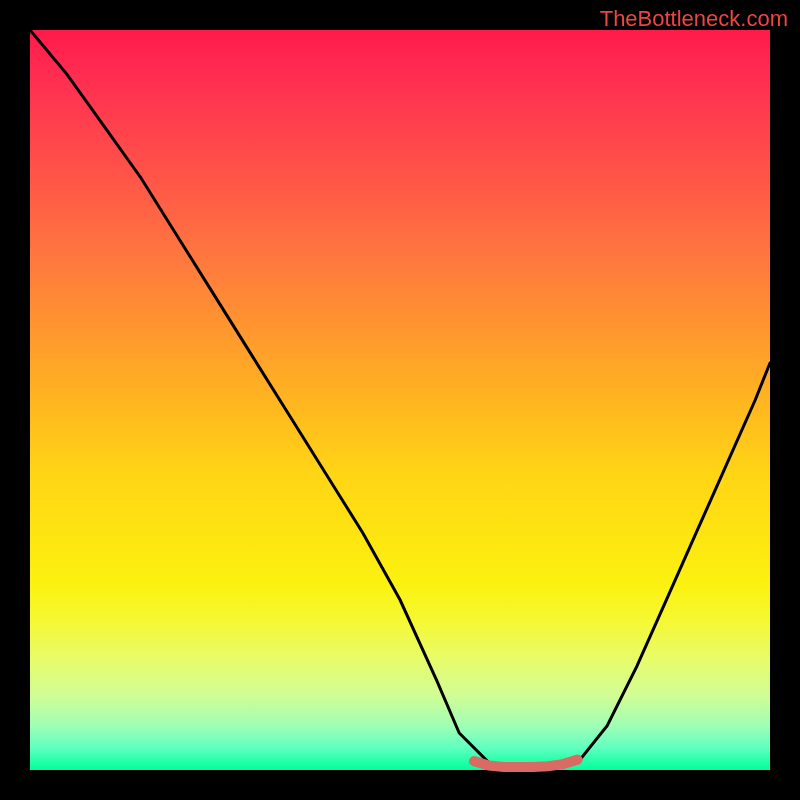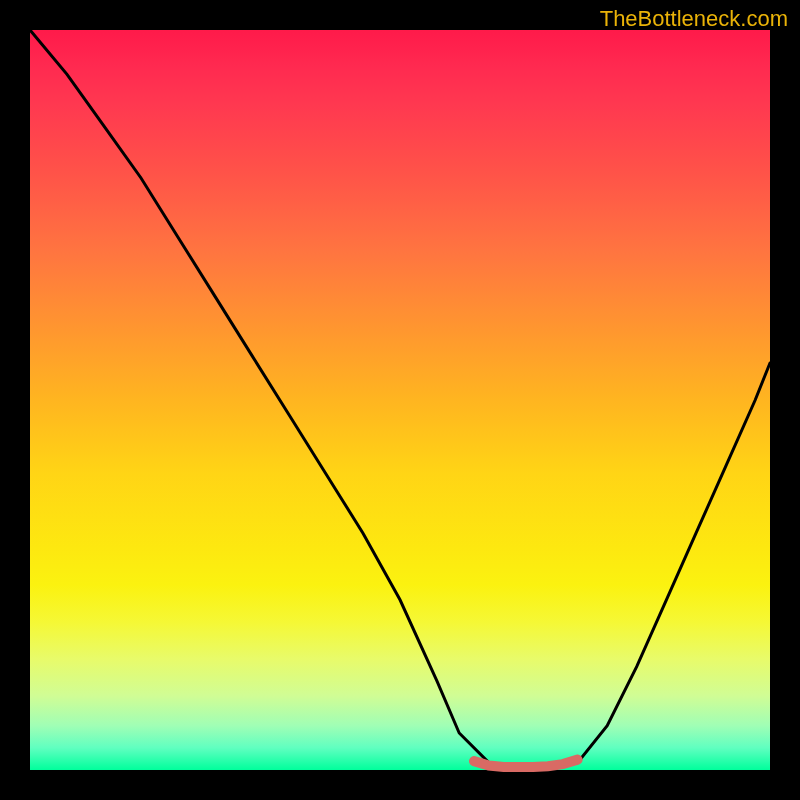--- a/index.html
+++ b/index.html
@@ -32,21 +32,21 @@
       #d0fd95 90%,
       #a0feb5 94%,
       #60ffc0 97%,
       #00ff9c 100%
     );
   }
   .watermark {
     position: absolute;
     top: 6px;
     right: 12px;
-    color: #eab308;
+    color: #ef4444;
     font-size: 22px;
     font-family: Arial, sans-serif;
     z-index: 5;
   }
   svg.curve {
     position: absolute;
     left: 30px;
     top: 30px;
     width: 740px;
     height: 740px;

